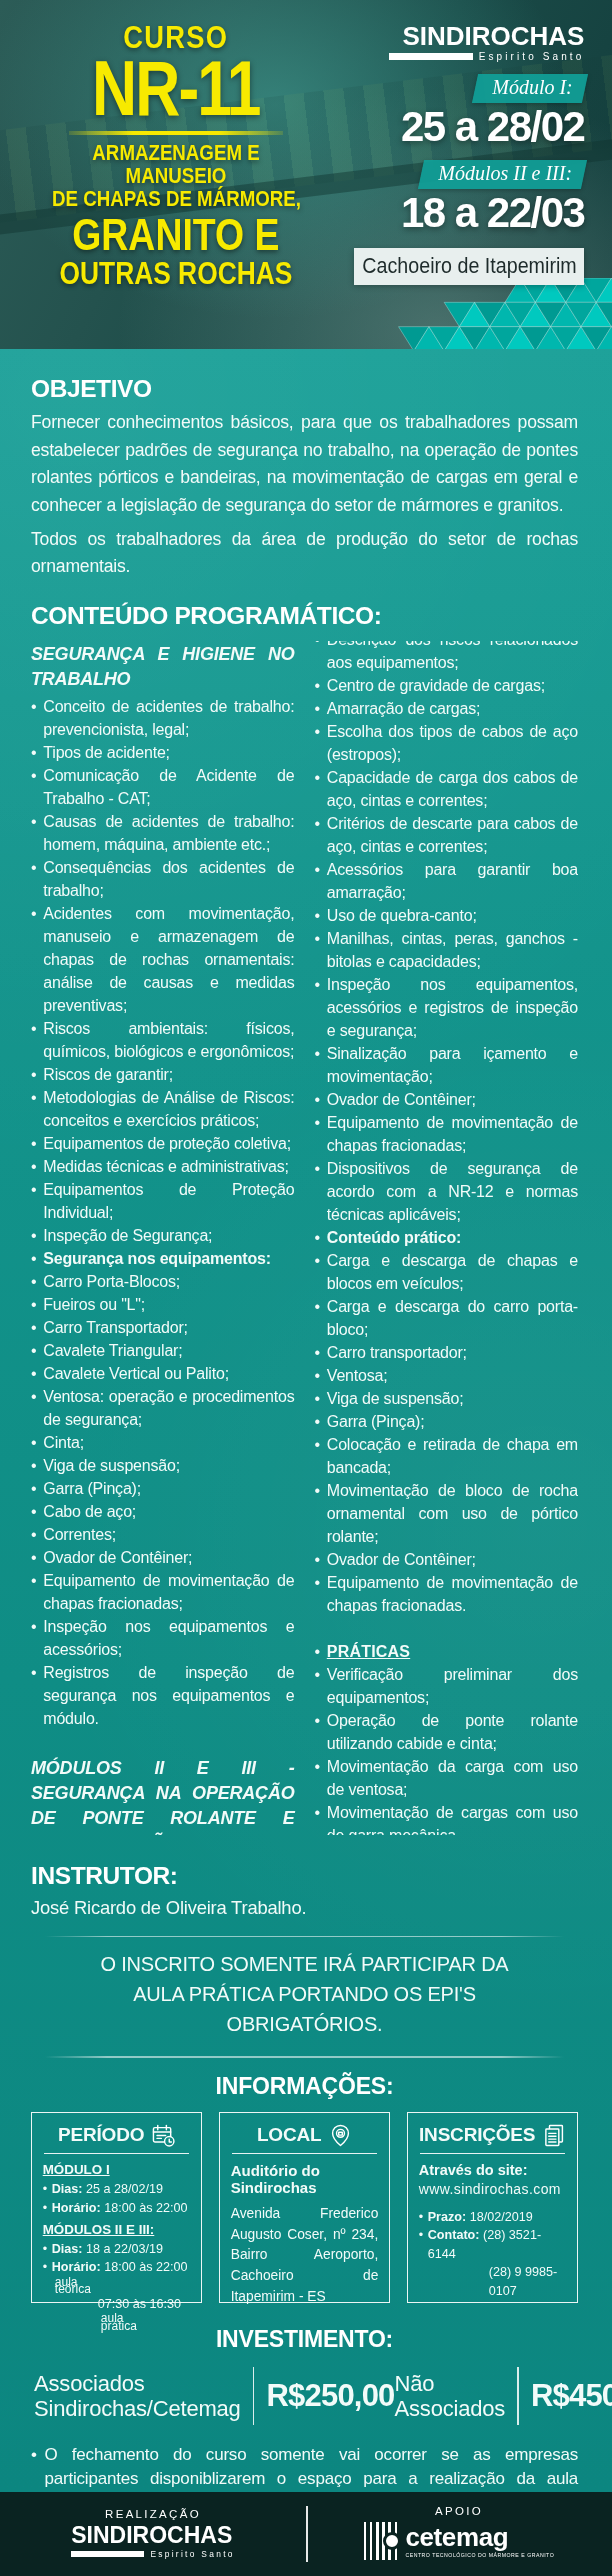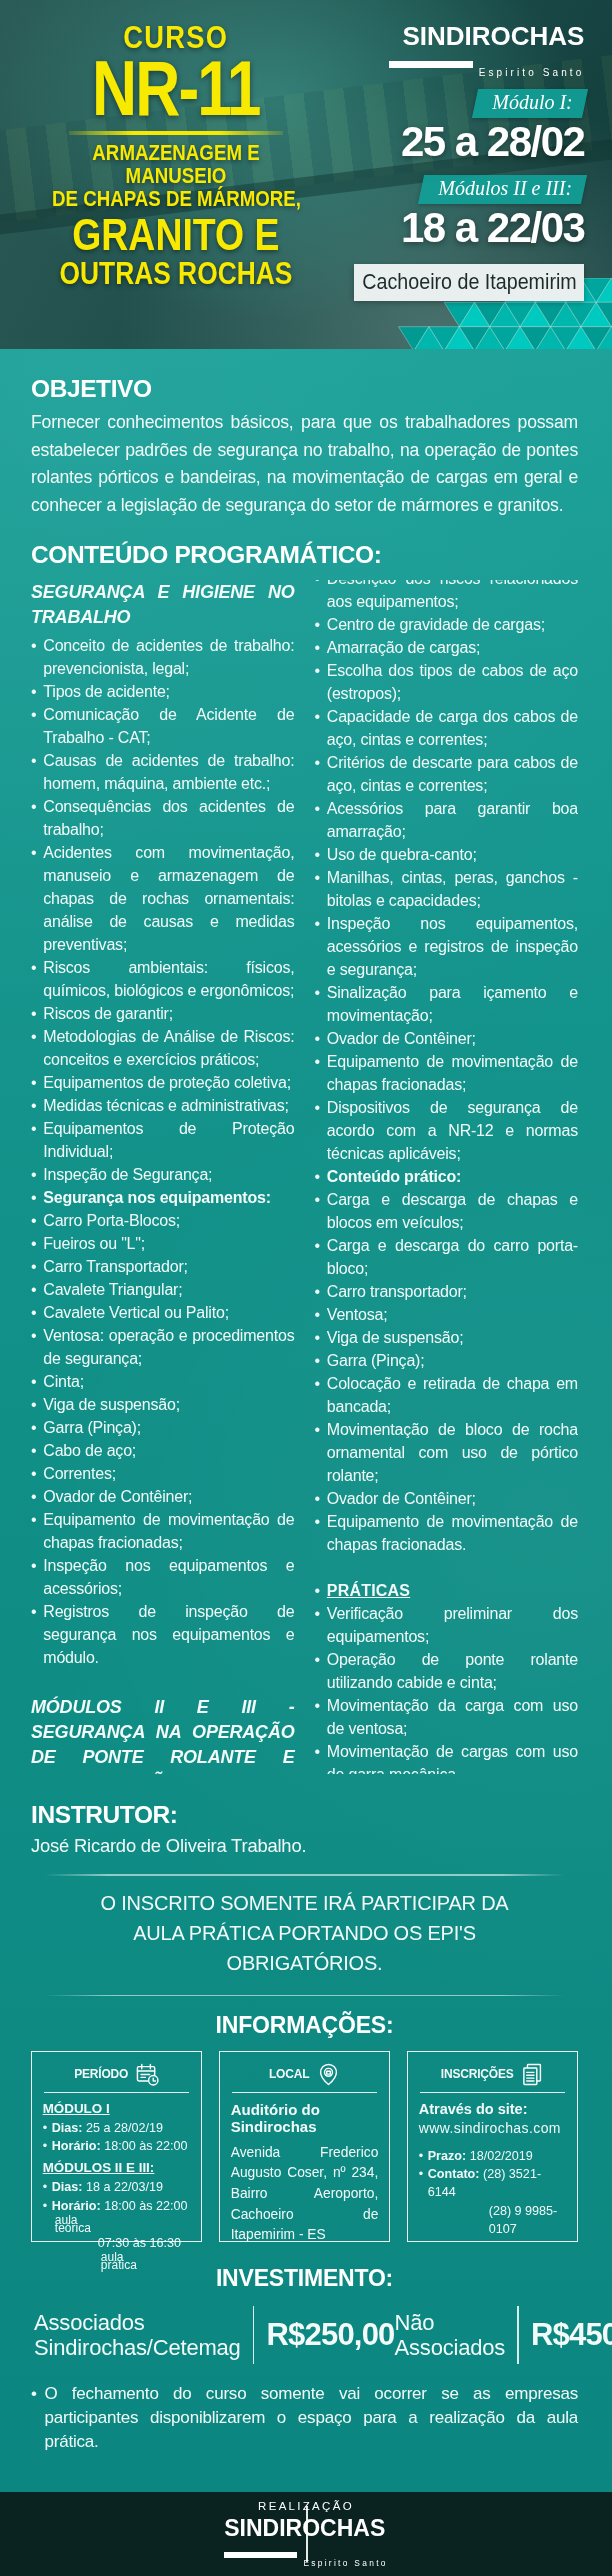--- a/index.html
+++ b/index.html
@@ -27,21 +27,21 @@
   .tl-0{font-size:34px;}
   .tl-1{font-size:22px;margin-top:1.5px;}
   .tl-2{font-size:22px;}
   .tl-3{font-size:44px;margin-top:1.5px;}
   .tl-4{font-size:31px;}
   .right-block{position:absolute;right:27.6px;top:23px;width:253px;text-align:right;z-index:3;color:#fff;}
   .sr-logo{display:inline-block;text-align:right;}
   .sr-name{font-weight:bold;font-size:26px;letter-spacing:0;color:#fff;line-height:1;}
   .sr-sub{display:flex;align-items:center;gap:6.1px;margin-top:2.3px;}
   .sr-bar{flex:0 0 84px;height:6.9px;background:#fff;}
-  .sr-sub-text{font-size:10px;letter-spacing:3.1px;color:#fff;white-space:nowrap;margin-top:16px;}
+  .sr-sub-text{font-size:10px;letter-spacing:3.1px;color:#fff;white-space:nowrap;}
   .mod-band{display:inline-block;background:rgba(16,160,152,.92);color:#fff;
     font-family:"Liberation Serif","DejaVu Serif",serif;font-style:italic;font-size:20px;
     padding:2.3px 12.2px 3.8px 17px;transform:skewX(-12deg);margin-top:10.7px;box-shadow:0 1.5px 4.6px rgba(0,0,0,.25);}
   .mod-band>span{display:inline-block;transform:skewX(12deg);}
   .date{font-size:42px;font-weight:bold;letter-spacing:-1.5px;line-height:1.02;margin-top:3.1px;
     text-shadow:0 2.3px 6.1px rgba(0,0,0,.4);white-space:nowrap;}
   .loc-band{display:inline-flex;align-items:center;justify-content:center;width:230px;height:37px;
     background:#e8efee;color:#1e2b2b;font-size:21.4px;margin-top:13.8px;box-shadow:0 1.5px 6.1px rgba(0,0,0,.3);}
   .loc-band span{display:inline-block;transform:scaleX(.92);white-space:nowrap;}
   #tri-svg{position:absolute;right:0;bottom:-1.5px;z-index:2;}
@@ -71,21 +71,21 @@
   .col .li.sub:not(:first-child){margin-top:26px;}
   .h-instr{margin-top:27.6px;}
   .instr-name{font-size:18.4px;margin-top:6.1px;letter-spacing:-0.2px;}
   .sep{height:1.5px;margin:17px 13.8px 0;background:linear-gradient(90deg,rgba(255,255,255,0),rgba(255,255,255,.55) 12%,rgba(255,255,255,.55) 88%,rgba(255,255,255,0));}
   .notice{max-width:459px;margin:12.2px auto 0;text-align:center;font-size:20px;line-height:30px;letter-spacing:-0.2px;}
   .h-center{text-align:center;font-size:23px;font-weight:bold;color:#fff;letter-spacing:-0.2px;}
   .h-info{margin-top:15.3px;}
   .boxes{display:flex;gap:17px;margin-top:12.2px;}
   .box{flex:1;border:1.5px solid rgba(255,255,255,.92);height:191px;padding:9.2px 10.7px;box-sizing:border-box;}
   .box-title-row{display:flex;align-items:center;justify-content:center;gap:7.7px;margin-top:1.5px;}
-  .box-title{font-size:12px;font-weight:bold;letter-spacing:-0.2px;}
+  .box-title{font-size:19px;font-weight:bold;letter-spacing:-0.2px;}
   .box-icon{width:23px;height:23px;stroke:#fff;fill:none;stroke-width:2;stroke-linecap:round;stroke-linejoin:round;flex:0 0 auto;}
   .box-rule{height:1.5px;background:rgba(255,255,255,.9);margin:6.1px 1.5px 7.7px;}
   .sub-h{font-weight:bold;text-decoration:underline;font-size:13.4px;margin:4.6px 0 3.1px;}
   .b-row{display:flex;gap:4.6px;font-size:12.6px;line-height:18.4px;align-items:baseline;}
   .b-row .bl{font-weight:bold;}
   .b-row .dot2{flex:0 0 auto;}
   .tiny{display:inline-block;width:29px;font-size:12px;line-height:7.7px;vertical-align:middle;margin-left:3.1px;}
   .time2-row{font-size:12.6px;line-height:18.4px;margin-left:55px;}
   .venue{font-weight:bold;font-size:15px;margin:7.7px 0 7.7px;}
   .address{font-size:13.8px;line-height:20.7px;text-align:justify;}
@@ -193,20 +193,21 @@
         <polygon points="240,64 280,64 260,96" fill="#009a92" stroke="rgba(210,250,245,0.45)" stroke-width="1"></polygon>
         <polygon points="260,96 280,64 300,96" fill="#00b7ae" stroke="rgba(210,250,245,0.45)" stroke-width="1"></polygon>
       </svg>
   </header>
 
   <main class="main">
 
     <div class="h1 h-obj">OBJETIVO</div>
     <div class="para">Fornecer conhecimentos básicos, para que os trabalhadores possam estabelecer padrões de segurança no trabalho, na operação de pontes rolantes pórticos e bandeiras, na movimentação de cargas em geral e conhecer a legislação de segurança do setor de mármores e granitos.</div>
 
+    <div class="para">Todos os trabalhadores da área de produção do setor de rochas ornamentais.</div>
 
     <div class="h1 h-cont">CONTEÚDO PROGRAMÁTICO:</div>
     <div class="columns">
       <div class="col">
           <div class="li sub">
             <span class="txt">MÓDULO I - SAÚDE, SEGURANÇA E HIGIENE NO TRABALHO</span>
           </div>
           <div class="li bullet">
             <span class="dot">•</span>
             <span class="txt">Conceito de acidentes de trabalho: prevencionista, legal;</span>
@@ -580,16 +581,28 @@
         <div class="sr-logo">
           <div class="sr-name">SINDIROCHAS</div>
           <div class="sr-sub">
             <span class="sr-bar"></span>
             <span class="sr-sub-text">Espirito Santo</span>
           </div>
         </div>
       </div>
     </div>
     <div class="f-div"></div>
+    <div class="f-half">
+      <div class="f-label">APOIO</div>
+      <div class="cet">
+        <div class="cet-icon">
+          <div class="cet-ring"></div>
+        </div>
+        <div class="cet-text-wrap">
+          <div class="cet-name">cetemag</div>
+          <div class="cet-sub">CENTRO TECNOLÓGICO DO MÁRMORE E GRANITO</div>
+        </div>
+      </div>
+    </div>
   </footer>
 
 </div>
 
 
 </body></html>

